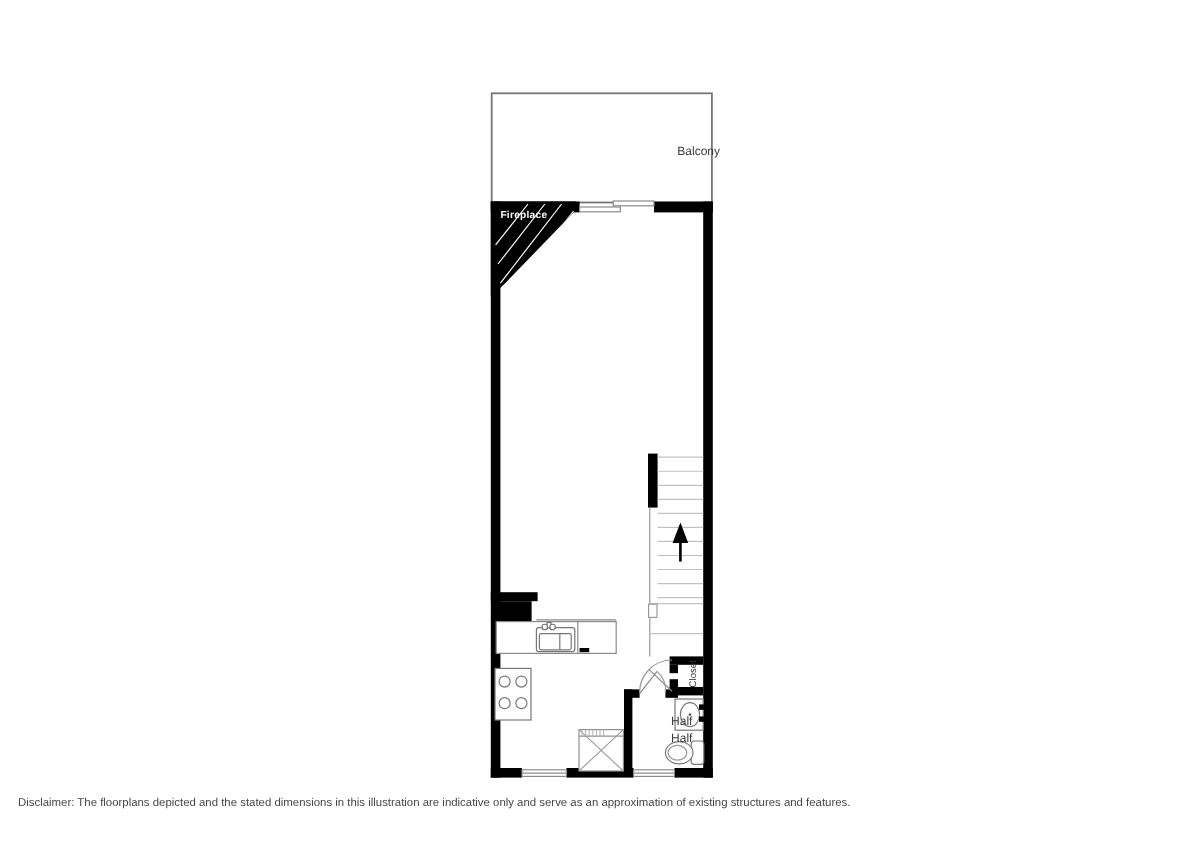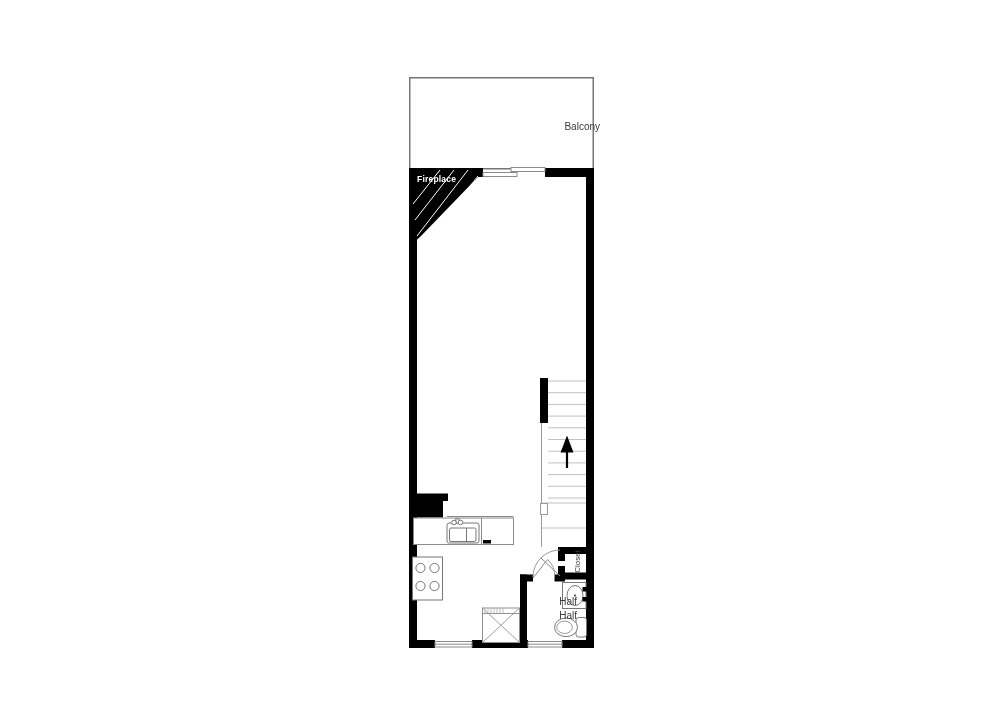--- a/index.html
+++ b/index.html
@@ -173,15 +173,16 @@
   <div class="abs plan-label" style="left:517px;top:595px;width:60px;">
     <div>Half</div>
     <div>Half</div>
   </div>
 
   <div class="abs closet-label">
     <span>Closet</span>
   </div>
 
   <div class="abs disclaimer">
+    <div>Disclaimer: The floorplans depicted and the stated dimensions in this illustration are indicative only and serve as an approximation of existing structures and features.</div>
   </div>
 
 </div>
 
 </body></html>

